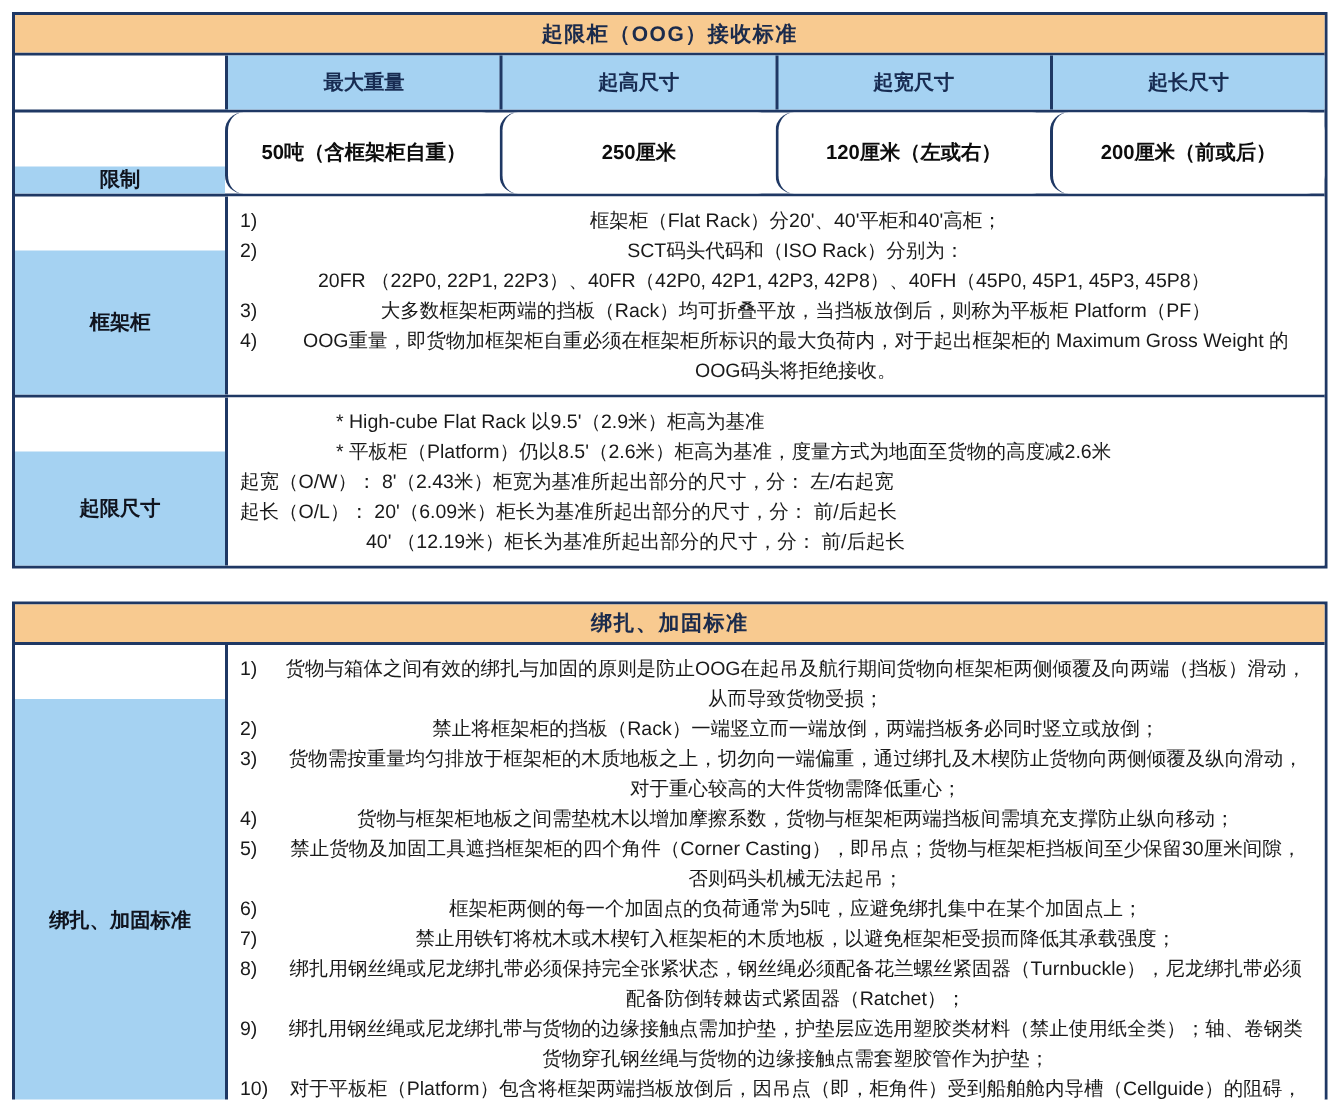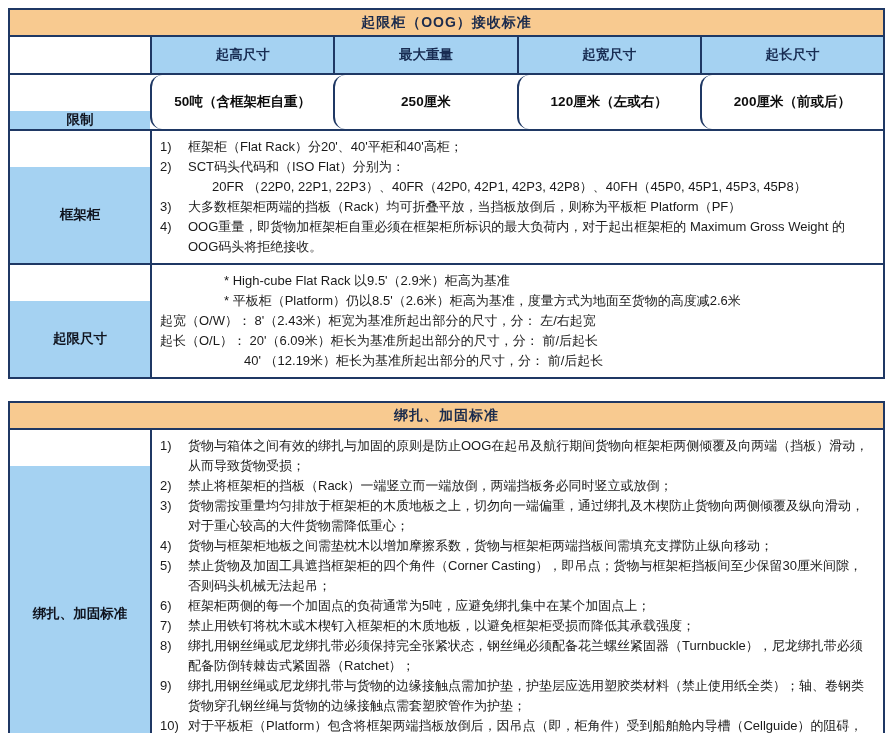--- a/index.html
+++ b/index.html
@@ -16,42 +16,42 @@
   .blue{background:#A5D2F2;}
   .label-col{flex:0 0 140px;display:flex;align-items:center;justify-content:center;
              font-weight:bold;font-size:13.5px;color:#10141f;text-align:center;margin-top:36px;}
   .col{flex:1 1 0;display:flex;align-items:center;justify-content:center;text-align:center;}
   .hdr{font-weight:bold;font-size:13.5px;color:#182c52;padding:5px 0;}
   .val{font-weight:bold;font-size:13.5px;color:#0d0d0d;background:#fff;padding:5px 0;border-radius:12px;}
   .content{flex:1;background:#fff;padding:6px 10px 6px 8px;font-size:13px;
            line-height:20px;color:#1a1a1a;min-width:0;}
   .item{display:flex;}
   .num{flex:0 0 auto;min-width:24px;padding-right:4px;white-space:nowrap;}
-  .txt{flex:1;min-width:0;}
+  .txt{flex:1;min-width:0;text-align:center;}
   .sub{padding-left:52px;}
   .line{white-space:normal;}
   .ind1{padding-left:64px;}
   .ind2{padding-left:84px;}
   .gap{height:22px;}
 </style>
 </head>
 <body>
 
 <div class="page">
 
   <div class="tbl">
 
     <div class="trow">
       <div class="cell title-cell">起限柜（OOG）接收标准</div>
     </div>
 
     <div class="trow">
       <div class="cell label-col blue"></div>
+      <div class="cell col blue hdr">最大重量</div>
       <div class="cell col blue hdr">起高尺寸</div>
-      <div class="cell col blue hdr">最大重量</div>
       <div class="cell col blue hdr">起宽尺寸</div>
       <div class="cell col blue hdr">起长尺寸</div>
     </div>
 
     <div class="trow">
       <div class="cell label-col blue">限制</div>
       <div class="cell col val">50吨（含框架柜自重）</div>
       <div class="cell col val">250厘米</div>
       <div class="cell col val">120厘米（左或右）</div>
       <div class="cell col val">200厘米（前或后）</div>
@@ -59,21 +59,21 @@
 
     <div class="trow">
       <div class="cell label-col blue">框架柜</div>
       <div class="cell content">
         <div class="item">
           <span class="num">1)</span>
           <div class="txt">框架柜（Flat Rack）分20'、40'平柜和40'高柜；</div>
         </div>
         <div class="item">
           <span class="num">2)</span>
-          <div class="txt">SCT码头代码和（ISO Flat）分别为：</div>
+          <div class="txt">SCT码头代码和（ISO Rack）分别为：</div>
         </div>
         <div class="line sub">20FR （22P0, 22P1, 22P3）、40FR（42P0, 42P1, 42P3, 42P8）、40FH（45P0, 45P1, 45P3, 45P8）</div>
         <div class="item">
           <span class="num">3)</span>
           <div class="txt">大多数框架柜两端的挡板（Rack）均可折叠平放，当挡板放倒后，则称为平板柜 Platform（PF）</div>
         </div>
         <div class="item">
           <span class="num">4)</span>
           <div class="txt">OOG重量，即货物加框架柜自重必须在框架柜所标识的最大负荷内，对于起出框架柜的 Maximum Gross Weight 的OOG码头将拒绝接收。</div>
         </div>

